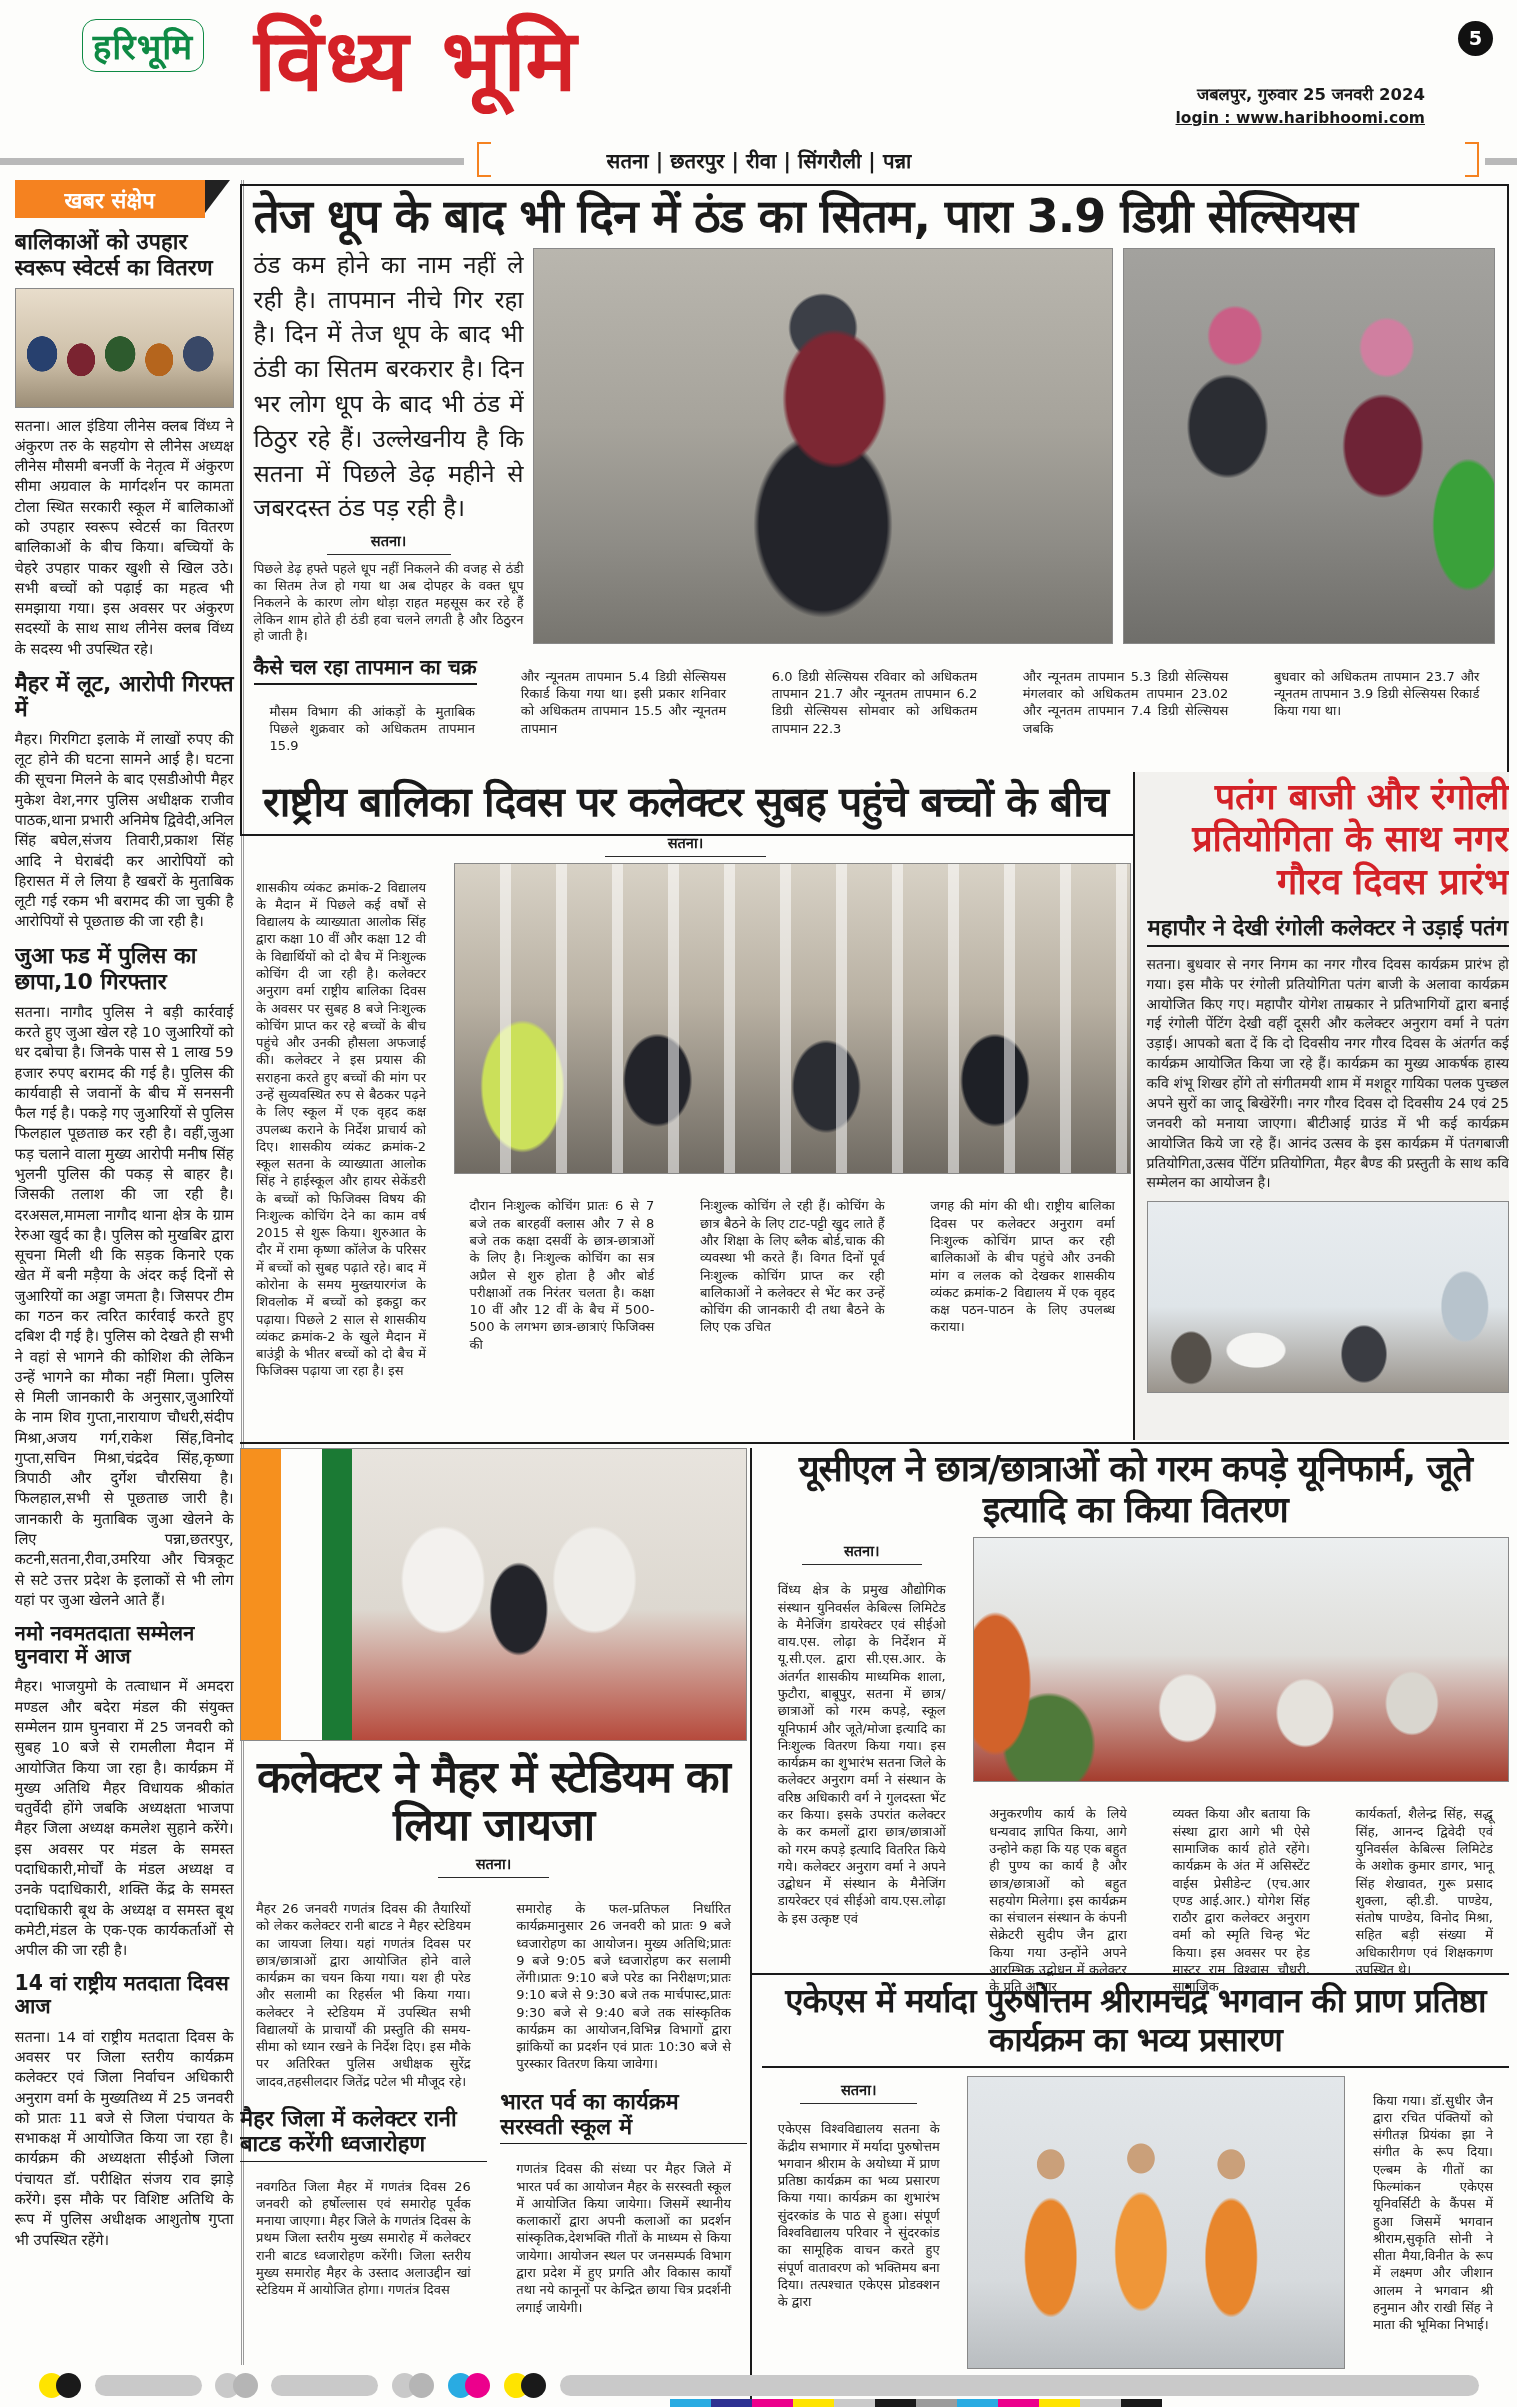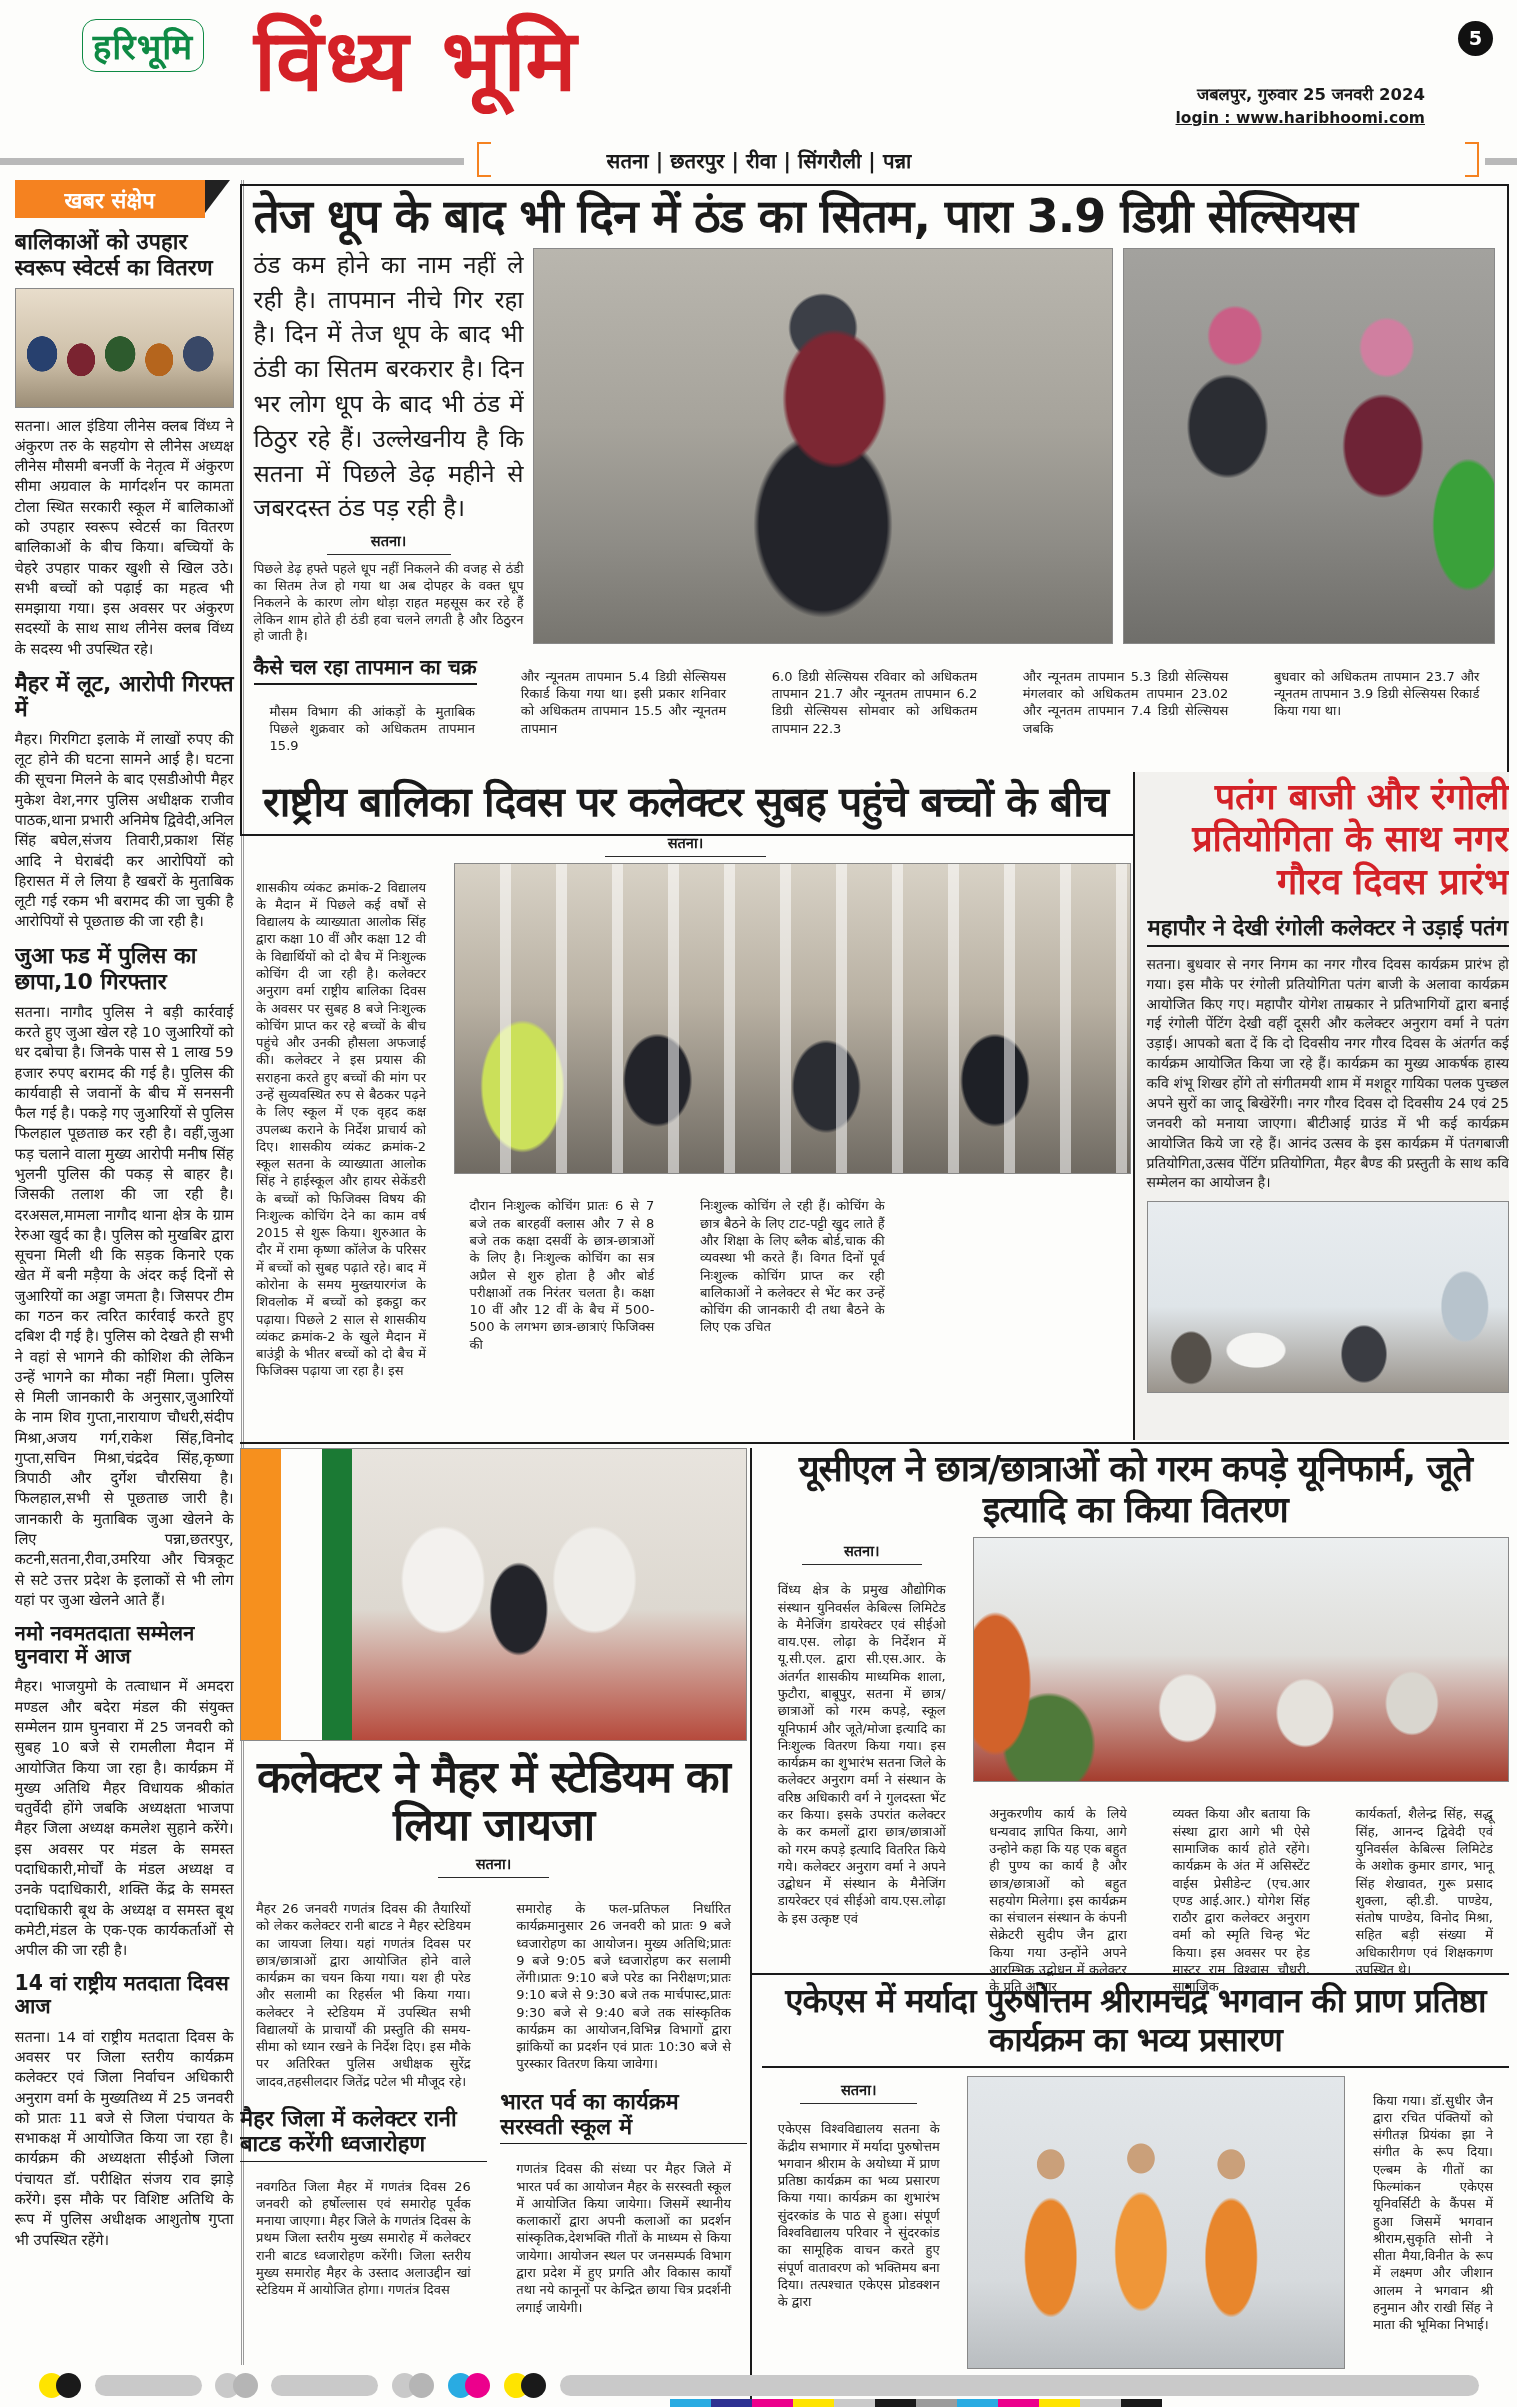--- a/index.html
+++ b/index.html
@@ -209,20 +209,21 @@
   <section class="balika">
     <h2 class="bk-head">राष्ट्रीय बालिका दिवस पर कलेक्टर सुबह पहुंचे बच्चों के बीच</h2>
     <div class="dl" style="width:18%">सतना।</div>
     <div class="bk-grid">
       <p class="b">शासकीय व्यंकट क्रमांक-2 विद्यालय के मैदान में पिछले कई वर्षों से विद्यालय के व्याख्याता आलोक सिंह द्वारा कक्षा 10 वीं और कक्षा 12 वी के विद्यार्थियों को दो बैच में निःशुल्क कोचिंग दी जा रही है। कलेक्टर अनुराग वर्मा राष्ट्रीय बालिका दिवस के अवसर पर सुबह 8 बजे निःशुल्क कोचिंग प्राप्त कर रहे बच्चों के बीच पहुंचे और उनकी हौसला अफजाई की। कलेक्टर ने इस प्रयास की सराहना करते हुए बच्चों की मांग पर उन्हें सुव्यवस्थित रुप से बैठकर पढ़ने के लिए स्कूल में एक वृहद कक्ष उपलब्ध कराने के निर्देश प्राचार्य को दिए। शासकीय व्यंकट क्रमांक-2 स्कूल सतना के व्याख्याता आलोक सिंह ने हाईस्कूल और हायर सेकेंडरी के बच्चों को फिजिक्स विषय की निःशुल्क कोचिंग देने का काम वर्ष 2015 से शुरू किया। शुरुआत के दौर में रामा कृष्णा कॉलेज के परिसर में बच्चों को सुबह पढ़ाते रहे। बाद में कोरोना के समय मुख्तयारगंज के शिवलोक में बच्चों को इकट्ठा कर पढ़ाया। पिछले 2 साल से शासकीय व्यंकट क्रमांक-2 के खुले मैदान में बाउंड्री के भीतर बच्चों को दो बैच में फिजिक्स पढ़ाया जा रहा है। इस</p>
       <div>
         <div class="ph ph-group"></div>
         <div class="bk-right3">
           <p class="b">दौरान निःशुल्क कोचिंग प्रातः 6 से 7 बजे तक बारहवीं क्लास और 7 से 8 बजे तक कक्षा दसवीं के छात्र-छात्राओं के लिए है। निःशुल्क कोचिंग का सत्र अप्रैल से शुरु होता है और बोर्ड परीक्षाओं तक निरंतर चलता है। कक्षा 10 वीं और 12 वीं के बैच में 500-500 के लगभग छात्र-छात्राएं फिजिक्स की</p>
           <p class="b">निःशुल्क कोचिंग ले रही हैं। कोचिंग के छात्र बैठने के लिए टाट-पट्टी खुद लाते हैं और शिक्षा के लिए ब्लैक बोर्ड,चाक की व्यवस्था भी करते हैं। विगत दिनों पूर्व निःशुल्क कोचिंग प्राप्त कर रही बालिकाओं ने कलेक्टर से भेंट कर उन्हें कोचिंग की जानकारी दी तथा बैठने के लिए एक उचित</p>
+          <p class="b">जगह की मांग की थी। राष्ट्रीय बालिका दिवस पर कलेक्टर अनुराग वर्मा निःशुल्क कोचिंग प्राप्त कर रही बालिकाओं के बीच पहुंचे और उनकी मांग व ललक को देखकर शासकीय व्यंकट क्रमांक-2 विद्यालय में एक वृहद कक्ष पठन-पाठन के लिए उपलब्ध कराया।</p>
         </div>
       </div>
     </div>
   </section>
 
   <section class="patang">
     <h2 class="pt-head">पतंग बाजी और रंगोली प्रतियोगिता के साथ नगर गौरव दिवस प्रारंभ</h2>
     <div class="pt-sub">महापौर ने देखी रंगोली कलेक्टर ने उड़ाई पतंग</div>
     <p class="pt-body">सतना। बुधवार से नगर निगम का नगर गौरव दिवस कार्यक्रम प्रारंभ हो गया। इस मौके पर रंगोली प्रतियोगिता पतंग बाजी के अलावा कार्यक्रम आयोजित किए गए। महापौर योगेश ताम्रकार ने प्रतिभागियों द्वारा बनाई गई रंगोली पेंटिंग देखी वहीं दूसरी और कलेक्टर अनुराग वर्मा ने पतंग उड़ाई। आपको बता दें कि दो दिवसीय नगर गौरव दिवस के अंतर्गत कई कार्यक्रम आयोजित किया जा रहे हैं। कार्यक्रम का मुख्य आकर्षक हास्य कवि शंभू शिखर होंगे तो संगीतमयी शाम में मशहूर गायिका पलक पुच्छल अपने सुरों का जादू बिखेरेंगी। नगर गौरव दिवस दो दिवसीय 24 एवं 25 जनवरी को मनाया जाएगा। बीटीआई ग्राउंड में भी कई कार्यक्रम आयोजित किये जा रहे हैं। आनंद उत्सव के इस कार्यक्रम में पंतगबाजी प्रतियोगिता,उत्सव पेंटिंग प्रतियोगिता, मैहर बैण्ड की प्रस्तुती के साथ कवि सम्मेलन का आयोजन है।</p>
     <div class="ph ph-kites" style="margin-top:7.8px"></div>

